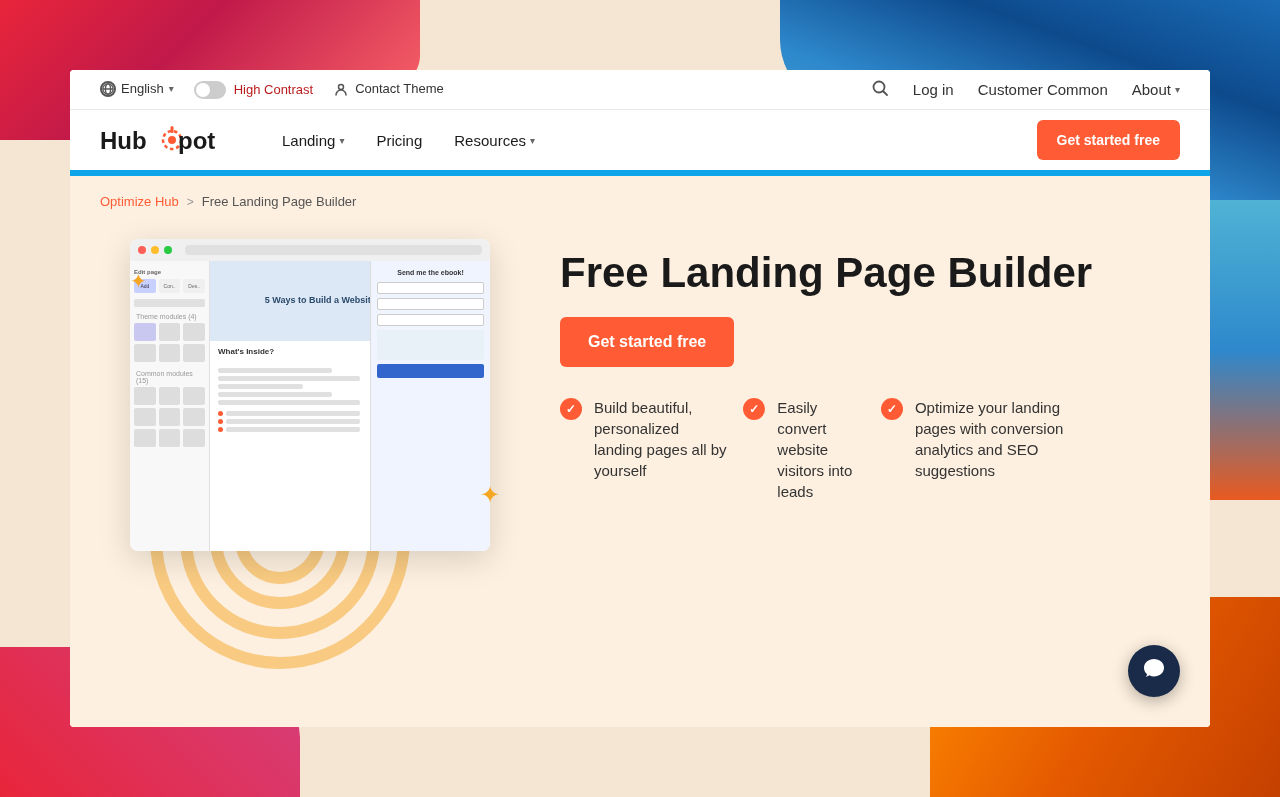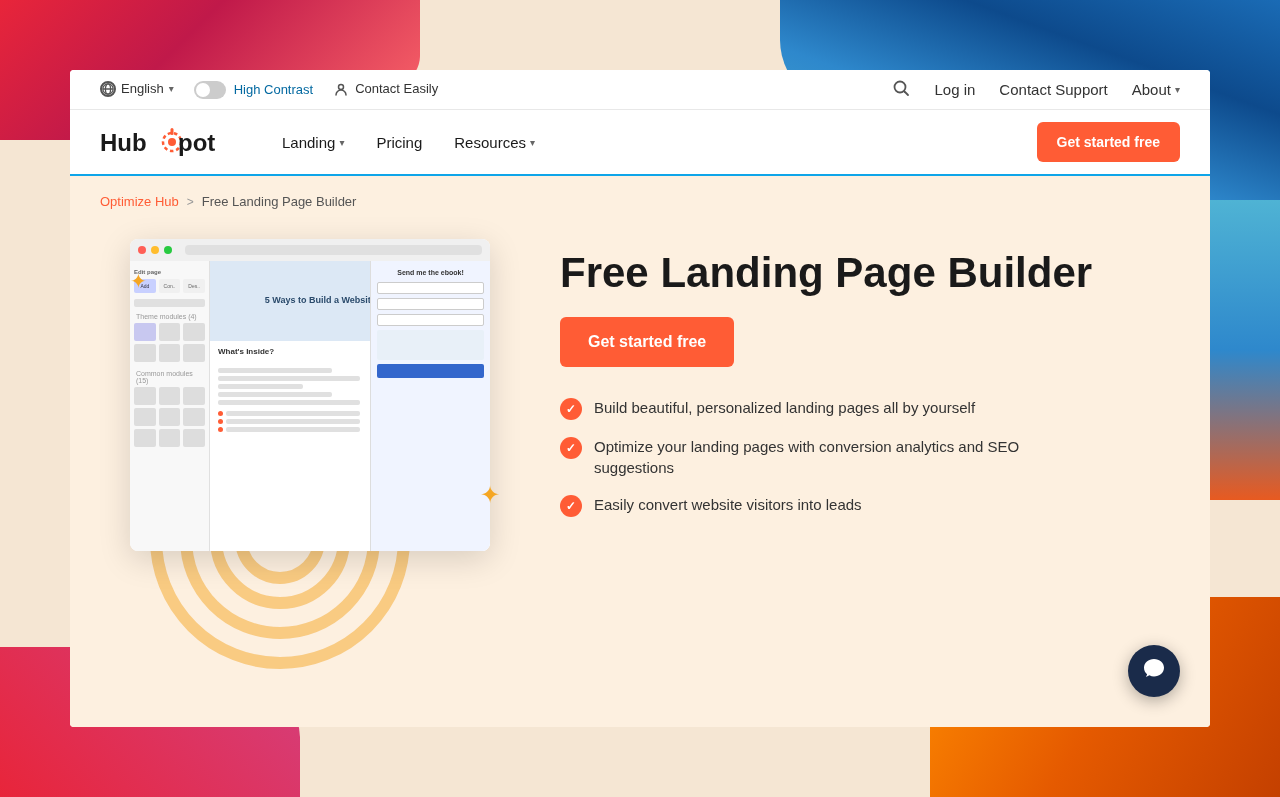--- a/index.html
+++ b/index.html
@@ -105,21 +105,21 @@
       border-radius: 50%;
       display: inline-flex;
       align-items: center;
       justify-content: center;
     }
     .toggle-wrapper {
       display: flex;
       align-items: center;
       gap: 8px;
       font-size: 13px;
-      color: #0369a1;
+      color: #b91c1c;
     }
     .toggle {
       width: 32px;
       height: 18px;
       background: #ccc;
       border-radius: 9px;
       position: relative;
       cursor: pointer;
     }
     .toggle::after {
@@ -164,21 +164,21 @@
     .about-wrapper {
       display: flex;
       align-items: center;
       gap: 4px;
       cursor: pointer;
     }
 
     
     .main-nav {
       background: white;
-      border-bottom: 2px solid #0ea5e9;
+      border-bottom: 6px solid #0ea5e9;
       padding: 0 30px;
       height: 66px;
       display: flex;
       align-items: center;
       justify-content: space-between;
     }
     .nav-left {
       display: flex;
       align-items: center;
       gap: 40px;
@@ -446,21 +446,21 @@
       padding: 16px 28px;
       border-radius: 6px;
       font-size: 16px;
       font-weight: 600;
       cursor: pointer;
       margin-bottom: 30px;
     }
     .feature-list {
       list-style: none;
       display: flex;
-      flex-direction: column;
+      flex-direction: row;
       gap: 16px;
     }
     .feature-item {
       display: flex;
       align-items: flex-start;
       gap: 12px;
       font-size: 15px;
       color: #333;
       line-height: 1.4;
     }
@@ -544,32 +544,32 @@
         <div class="toggle"></div>
         <span>High Contrast</span>
       </div>
       <div class="contact-sales">
         <span class="contact-icon">
           <svg width="14" height="14" viewBox="0 0 14 14" fill="none">
             <circle cx="7" cy="5" r="2.5" stroke="#555" stroke-width="1.5"></circle>
             <path d="M2 13c0-2.76 2.24-5 5-5s5 2.24 5 5" stroke="#555" stroke-width="1.5" stroke-linecap="round"></path>
           </svg>
         </span>
-        <span>Contact Easily</span>
+        <span>Contact Theme</span>
       </div>
     </div>
     <div class="utility-right">
       <span class="search-icon-btn">
         <svg width="18" height="18" viewBox="0 0 18 18" fill="none">
           <circle cx="8" cy="8" r="5.5" stroke="#555" stroke-width="1.8"></circle>
           <line x1="12.5" y1="12.5" x2="16" y2="16" stroke="#555" stroke-width="1.8" stroke-linecap="round"></line>
         </svg>
       </span>
       <a>Log in</a>
-      <a>Contact Support</a>
+      <a>Customer Common</a>
       <div class="about-wrapper">
         <a>About</a>
         <span class="chevron-down">▾</span>
       </div>
     </div>
   </div>
 
   <div class="main-nav">
     <div class="nav-left">
       <div class="hubspot-logo">
@@ -716,25 +716,25 @@
       <div class="hero-content">
         <h1 class="hero-title">Free Landing Page Builder</h1>
         <button class="hero-cta">Get started free</button>
         <ul class="feature-list">
           <li class="feature-item">
             <div class="check-icon"></div>
             <span>Build beautiful, personalized landing pages all by yourself</span>
           </li>
           <li class="feature-item">
             <div class="check-icon"></div>
-            <span>Optimize your landing pages with conversion analytics and SEO suggestions</span>
+            <span>Easily convert website visitors into leads</span>
           </li>
           <li class="feature-item">
             <div class="check-icon"></div>
-            <span>Easily convert website visitors into leads</span>
+            <span>Optimize your landing pages with conversion analytics and SEO suggestions</span>
           </li>
         </ul>
       </div>
     </div>
 
     <div class="chat-bubble">
       <span class="chat-bubble-icon">
         <svg width="24" height="24" viewBox="0 0 24 24" fill="none">
           <path d="M12 3C6.48 3 2 6.92 2 11.8c0 2.6 1.22 4.9 3.14 6.52L4 21l3.36-1.68A10.6 10.6 0 0012 20.6c5.52 0 10-3.92 10-8.8S17.52 3 12 3z" fill="white"></path>
         </svg>

